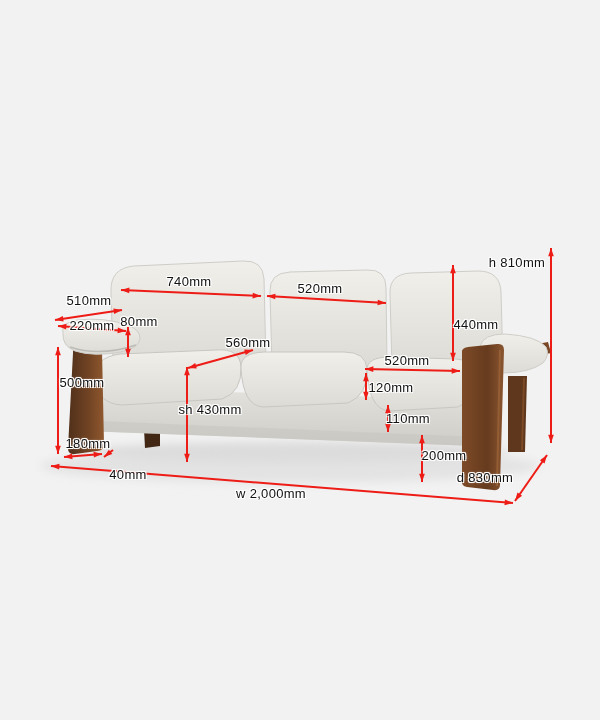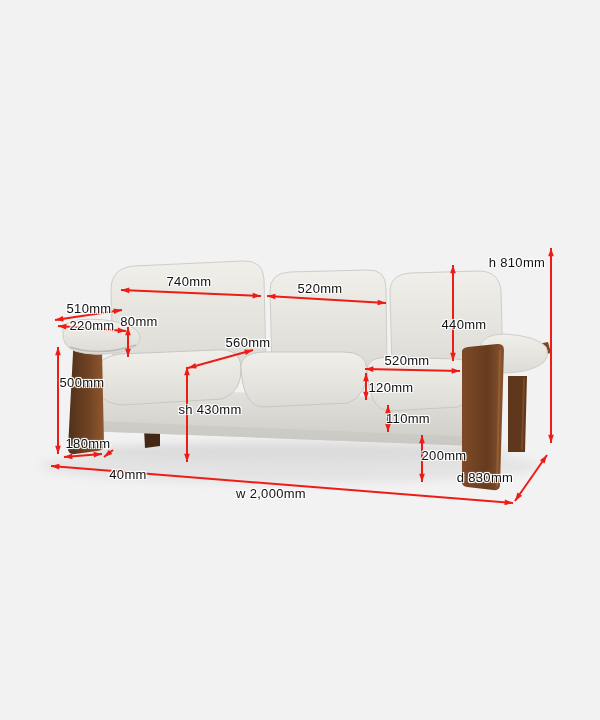--- a/index.html
+++ b/index.html
@@ -122,30 +122,30 @@
       <line class="dim" x1="388" y1="405" x2="388" y2="432" marker-start="url(#ah-s)" marker-end="url(#ah-e)"></line>
       <line class="dim" x1="422" y1="435" x2="422" y2="482" marker-start="url(#ah-s)" marker-end="url(#ah-e)"></line>
       <line class="dim" x1="547" y1="455" x2="515" y2="501" marker-start="url(#ah-s)" marker-end="url(#ah-e)"></line>
       <line class="dim" x1="51" y1="466" x2="513" y2="503" marker-start="url(#ah-s)" marker-end="url(#ah-e)"></line>
     </g>
   </svg>
 
   <div class="labels">
     <div class="dim-label" style="left:189px;top:281px">740mm</div>
     <div class="dim-label" style="left:320px;top:288px">520mm</div>
-    <div class="dim-label" style="left:89px;top:308px">510mm</div>
+    <div class="dim-label" style="left:89px;top:300px">510mm</div>
     <div class="dim-label" style="left:139px;top:321px">80mm</div>
     <div class="dim-label" style="left:92px;top:325px">220mm</div>
     <div class="dim-label" style="left:248px;top:342px">560mm</div>
     <div class="dim-label" style="left:82px;top:382px">500mm</div>
     <div class="dim-label" style="left:210px;top:409px">sh 430mm</div>
     <div class="dim-label" style="left:88px;top:443px">180mm</div>
     <div class="dim-label" style="left:128px;top:474px">40mm</div>
     <div class="dim-label" style="left:517px;top:262px">h 810mm</div>
-    <div class="dim-label" style="left:464px;top:324px">440mm</div>
+    <div class="dim-label" style="left:476px;top:324px">440mm</div>
     <div class="dim-label" style="left:407px;top:360px">520mm</div>
     <div class="dim-label" style="left:391px;top:387px">120mm</div>
     <div class="dim-label" style="left:408px;top:418px">110mm</div>
     <div class="dim-label" style="left:444px;top:455px">200mm</div>
     <div class="dim-label" style="left:485px;top:477px">d 830mm</div>
     <div class="dim-label" style="left:271px;top:493px">w 2,000mm</div>
   </div>
 
 </div>
 

